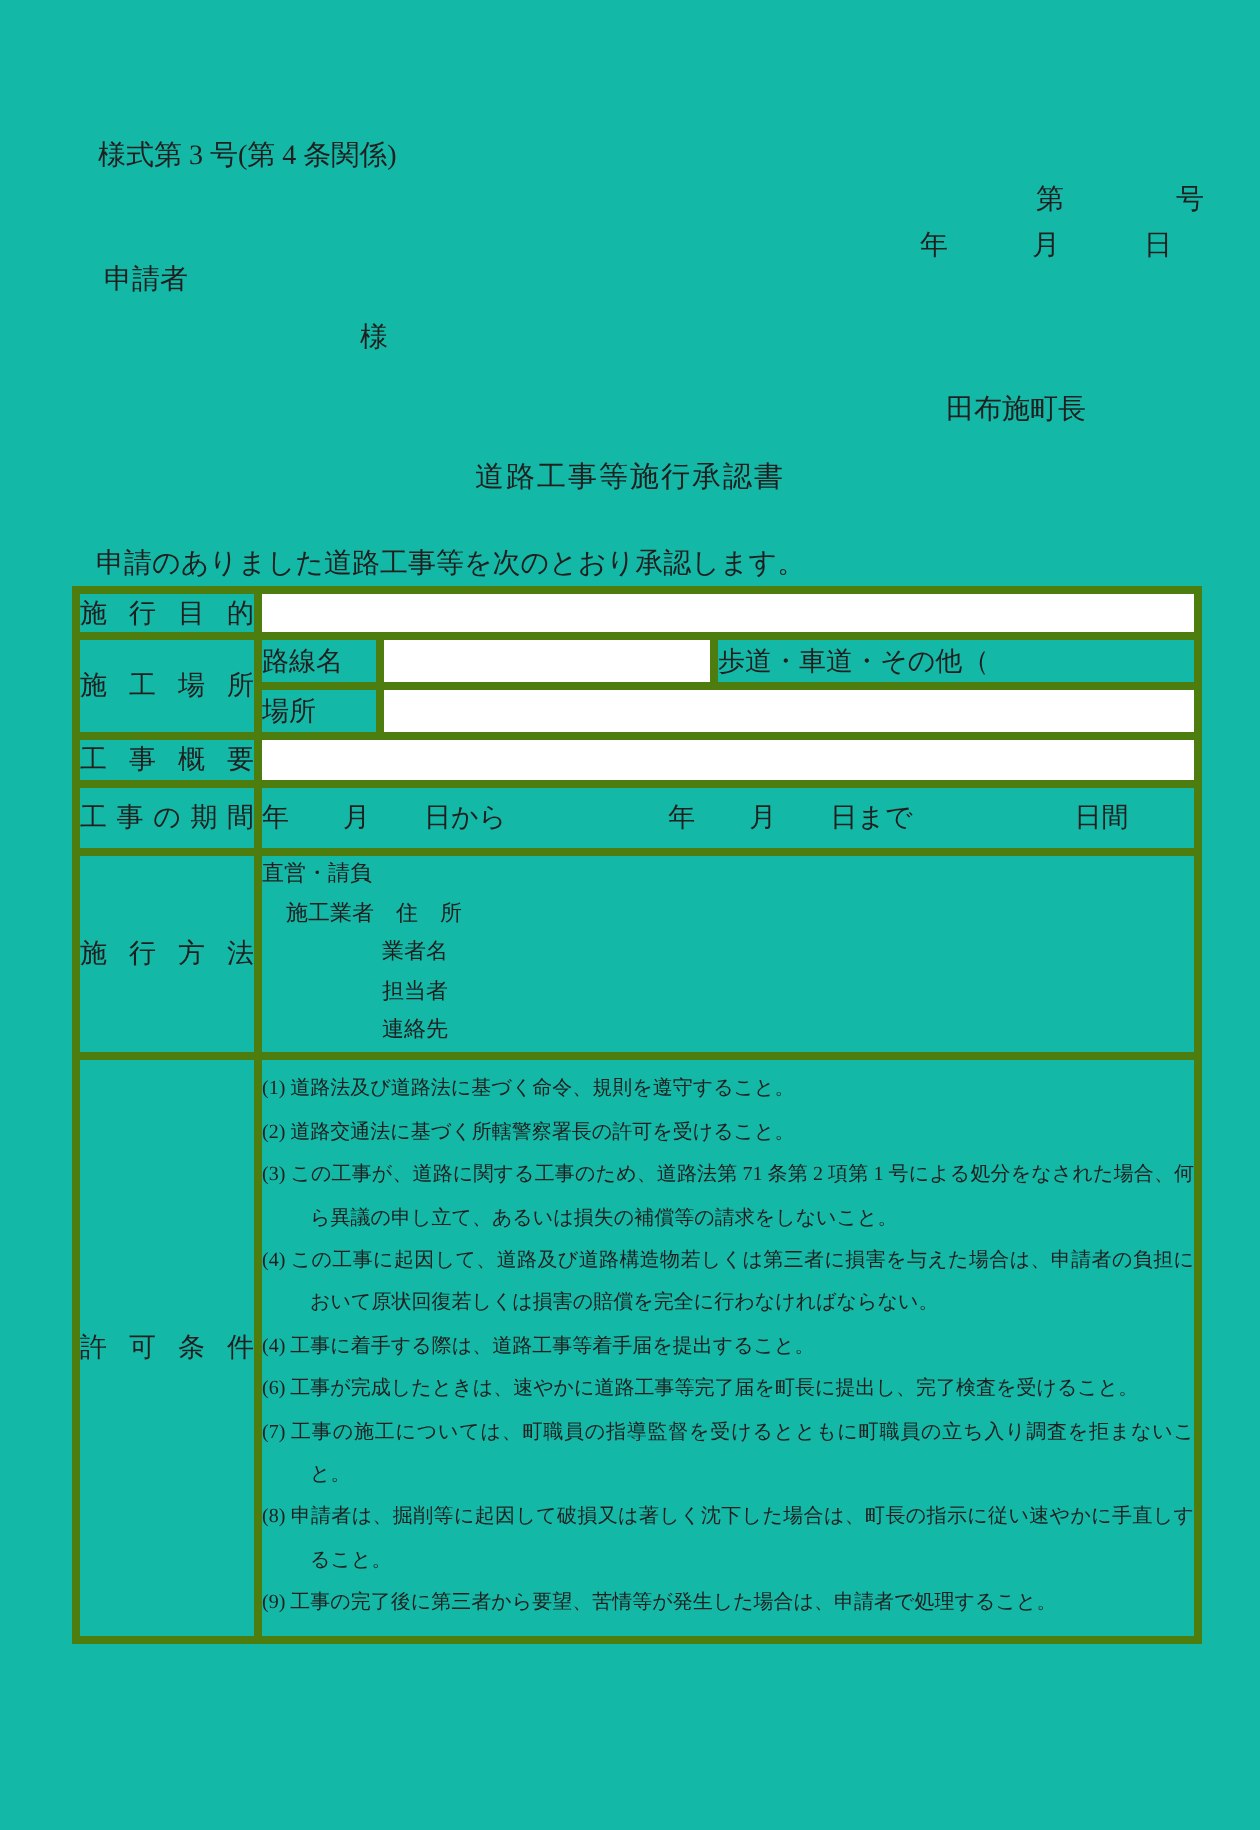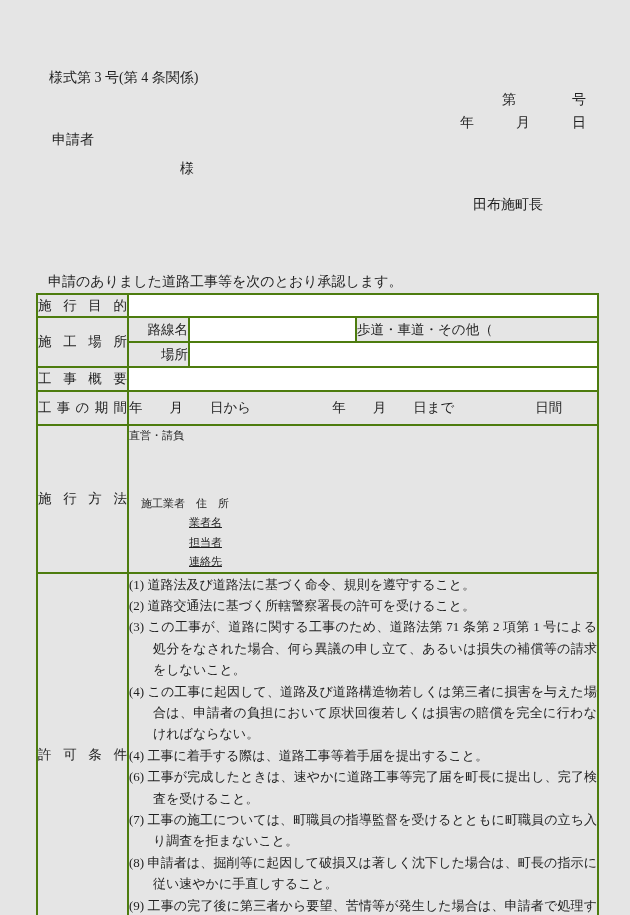--- a/index.html
+++ b/index.html
@@ -1,82 +1,83 @@
 <!DOCTYPE html>
 <html><head>
 <meta charset="utf-8">
 <style>
   html, body { margin: 0; padding: 0; background: #ffffff; }
   .page {
     position: relative;
     width: 630px;
     height: 915px;
-    background: #e5e5e5;
+    background: #14b8a6;
     color: #1f1f1f;
     font-family: "Liberation Serif", "DejaVu Serif", serif;
     overflow: hidden;
   }
   .abs { position: absolute; white-space: pre; }
   .form-id   { left: 49px;  top: 69px;  font-size: 14px; }
-  .doc-no    { right: 44px; top: 91px;  font-size: 14px; }
+  .doc-no    { right: 28px; top: 91px;  font-size: 14px; }
   .date-line { right: 44px; top: 114px; font-size: 14px; }
   .applicant { left: 52px;  top: 131px; font-size: 14px; }
   .honorific { left: 180px; top: 160px; font-size: 14px; }
   .issuer    { left: 473px; top: 196px; font-size: 14px; text-align: center; }
   .doc-title { left: 0; top: 229px; width: 630px; text-align: center; font-size: 14.5px; letter-spacing: 1px; }
   .intro     { left: 48px;  top: 273px; font-size: 14px; }
 
   table.approval {
     position: absolute;
     left: 36px; top: 293px;
     width: 561px;
     border-collapse: collapse;
     table-layout: fixed;
   }
   table.approval td {
-    border: 2px solid #4d7c0f;
+    border: 4px solid #4d7c0f;
     font-size: 13.5px;
     padding: 0;
     vertical-align: middle;
     overflow: hidden;
   }
   td.label {
     text-align: justify;
     text-align-last: justify;
     padding: 0 12px;
   }
   td.label5 { padding: 0 3px; }
-  td.sublabel { padding: 0 4px 0 6px; text-align: right; }
+  td.sublabel { padding: 0 4px 0 6px; text-align: left; }
   td.value { background: #fff; }
   td.roadtype { padding-left: 6px; font-size: 13px; white-space: pre; }
   td.period { padding-left: 26px; white-space: pre; }
   td.method-cell { padding: 4px 6px 4px 4px; }
   .method-line { font-size: 11px; line-height: 19.5px; white-space: pre; }
-  .m-indent1 { padding-left: 12px; margin-top: 48px; }
-  .m-indent2 { padding-left: 60px; text-decoration: underline; }
+  .m-indent1 { padding-left: 12px; }
+  .m-indent2 { padding-left: 60px; }
   td.cond-cell { padding: 5px 6px 5px 8px; vertical-align: middle; }
   .cond-item {
-    font-size: 13px;
+    font-size: 10px;
     line-height: 21.4px;
     padding-left: 24px;
     text-indent: -24px;
     text-align: justify;
   }
 </style>
 </head>
 <body>
 
 <div class="page">
 
   <div class="abs form-id">様式第 3 号(第 4 条関係)</div>
   <div class="abs doc-no">第　　　　号</div>
   <div class="abs date-line">年　　　月　　　日</div>
   <div class="abs applicant">申請者</div>
   <div class="abs honorific">様</div>
   <div class="abs issuer">田布施町長</div>
+  <div class="abs doc-title">道路工事等施行承認書</div>
   <div class="abs intro">申請のありました道路工事等を次のとおり承認します。</div>
 
   <table class="approval">
     <colgroup>
       <col style="width:91px">
       <col style="width:61px">
       <col style="width:167px">
       <col style="width:242px">
     </colgroup>
 

